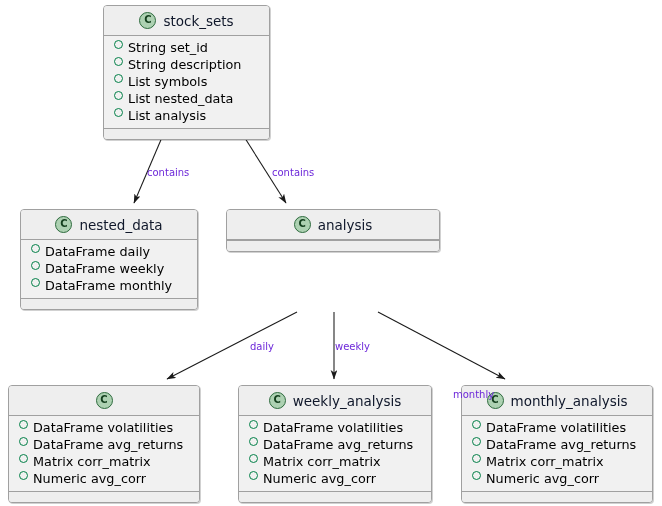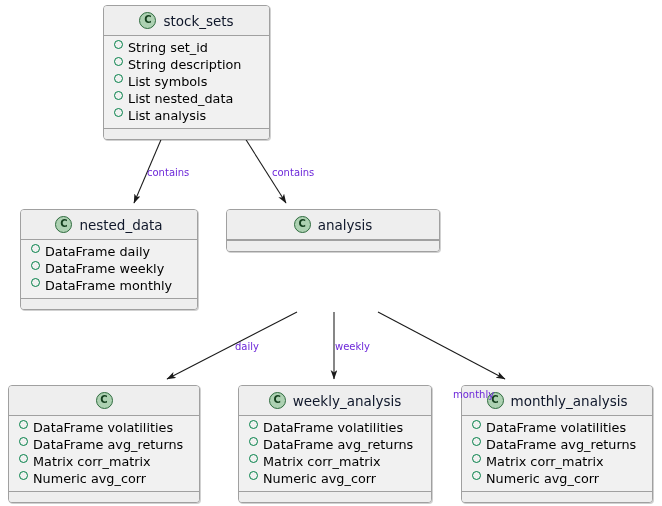--- a/index.html
+++ b/index.html
@@ -250,17 +250,17 @@
       <div class="attr-row">
         <span class="attr-marker"></span>
         <span class="attr-text">Numeric avg_corr</span>
       </div>
     </div>
     <div class="class-footer"></div>
   </div>
 
   <div class="edge-label" style="left:147px; top:167px;">contains</div>
   <div class="edge-label" style="left:272px; top:167px;">contains</div>
-  <div class="edge-label" style="left:235px; top:341px;">daily</div>
+  <div class="edge-label" style="left:250px; top:341px;">daily</div>
   <div class="edge-label" style="left:335px; top:341px;">weekly</div>
   <div class="edge-label" style="left:453px; top:341px;margin-top:48px;">monthly</div>
 
 </div>
 
 </body></html>

